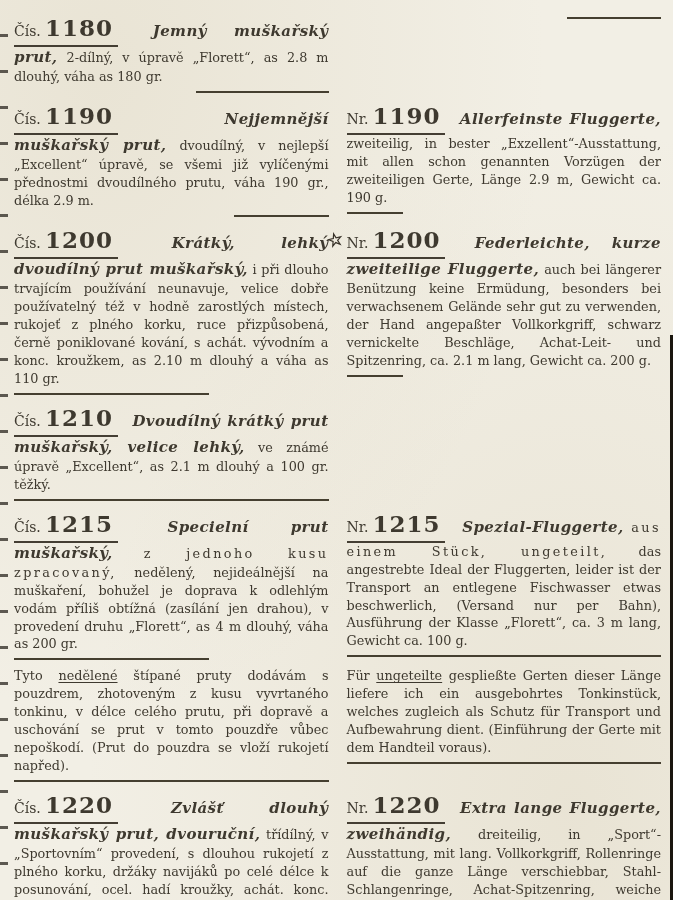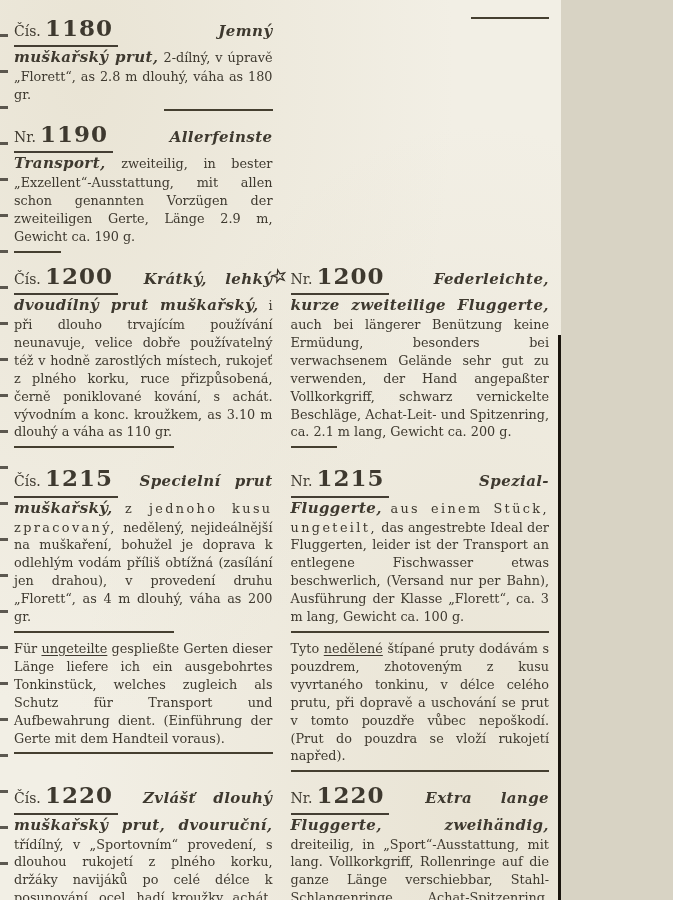--- a/index.html
+++ b/index.html
@@ -1,17 +1,17 @@
 <!DOCTYPE html>
 <html><head>
 <meta charset="utf-8">
 <style>
   html,body{margin:0;padding:0;background:#d8d3c4;}
   .page{
-    position:relative; width:561px; height:900px; overflow:hidden; box-sizing:border-box;
+    position:relative; width:673px; height:900px; overflow:hidden; box-sizing:border-box;
     padding:12px 12px 6px 14px;
     background:
       radial-gradient(ellipse at 15% 8%, rgba(210,199,170,.28), transparent 55%),
       radial-gradient(ellipse at 85% 90%, rgba(205,193,162,.25), transparent 60%),
       #f2efe5;
     font-family:"DejaVu Serif","Liberation Serif",serif;
     color:#3e392f;
   }
   .ticks{position:absolute;left:0;top:34px;bottom:10px;width:8px;
     background:repeating-linear-gradient(180deg,#2b2720 0 3px,transparent 3px 36px);
@@ -51,49 +51,65 @@
         <div class="rule right w42"></div>
       </div>
       <div class="cell">
         <div class="rule right w30"></div>
       </div>
     </div>
 
     <div class="row">
       <div class="cell">
         <p class="entry">
+          <span class="numwrap"><span class="lbl">Čís.</span> <span class="num">1190</span></span>
+          <span class="title">Nejjemnější muškařský prut,</span>
+          <span>dvoudílný, v nejlepší „Excellent“ úpravě, se všemi již vylíčenými přednostmi dvoudílného prutu, váha 190 gr., délka 2.9 m.</span>
+        </p>
+        <div class="rule right w30"></div>
+      </div>
+      <div class="cell">
+        <p class="entry">
           <span class="numwrap"><span class="lbl">Nr.</span> <span class="num">1190</span></span>
-          <span class="title">Allerfeinste Transport,</span>
+          <span class="title">Allerfeinste Fluggerte,</span>
           <span>zweiteilig, in bester „Exzellent“-Ausstattung, mit allen schon genannten Vorzügen der zweiteiligen Gerte, Länge 2.9 m, Gewicht ca. 190 g.</span>
         </p>
         <div class="rule w18"></div>
       </div>
     </div>
 
     <div class="row">
       <div class="cell">
         <p class="entry">
           <span class="numwrap"><span class="lbl">Čís.</span> <span class="num">1200</span></span>
           <span class="title">Krátký, lehký dvoudílný prut muškařský,</span>
-          <span>i při dlouho trvajícím používání neunavuje, velice dobře používatelný též v hodně zarostlých místech, rukojeť z plného korku, ruce přizpůsobená, černě poniklované kování, s achát. vývodním a konc. kroužkem, as 3.10 m dlouhý a váha as 110 gr.</span>
+          <span>i při dlouho trvajícím používání neunavuje, velice dobře používatelný též v hodně zarostlých místech, rukojeť z plného korku, ruce přizpůsobená, černě poniklované kování, s achát. vývodním a konc. kroužkem, as 2.10 m dlouhý a váha as 110 gr.</span>
         </p>
         <div class="rule w62"></div>
       </div>
       <div class="cell">
         <p class="entry">
           <span class="star">☆</span>
           <span class="numwrap"><span class="lbl">Nr.</span> <span class="num">1200</span></span>
           <span class="title">Federleichte, kurze zweiteilige Fluggerte,</span>
           <span>auch bei längerer Benützung keine Ermüdung, besonders bei verwachsenem Gelände sehr gut zu verwenden, der Hand angepaßter Vollkorkgriff, schwarz vernickelte Beschläge, Achat-Leit- und Spitzenring, ca. 2.1 m lang, Gewicht ca. 200 g.</span>
         </p>
         <div class="rule w18"></div>
       </div>
     </div>
 
     <div class="row">
+      <div class="cell">
+        <p class="entry">
+          <span class="numwrap"><span class="lbl">Čís.</span> <span class="num">1210</span></span>
+          <span class="title">Dvoudílný krátký prut muškařský, velice lehký,</span>
+          <span>ve známé úpravě „Excellent“, as 2.1 m dlouhý a 100 gr. těžký.</span>
+        </p>
+        <div class="rule full"></div>
+      </div>
     </div>
 
     <div class="row">
       <div class="cell">
         <p class="entry">
           <span class="numwrap"><span class="lbl">Čís.</span> <span class="num">1215</span></span>
           <span class="title">Specielní prut muškařský,</span>
           <span class="spaced">z jednoho kusu zpracovaný,</span>
           <span>nedělený, nejideálnější na muškaření, bohužel je doprava k odlehlým vodám příliš obtížná (zasílání jen drahou), v provedení druhu „Florett“, as 4 m dlouhý, váha as 200 gr.</span>
         </p>
@@ -106,27 +122,27 @@
           <span class="spaced">aus einem Stück, ungeteilt,</span>
           <span>das angestrebte Ideal der Fluggerten, leider ist der Transport an entlegene Fischwasser etwas beschwerlich, (Versand nur per Bahn), Ausführung der Klasse „Florett“, ca. 3 m lang, Gewicht ca. 100 g.</span>
         </p>
         <div class="rule full"></div>
       </div>
     </div>
 
     <div class="row">
       <div class="cell">
         <p class="entry">
-          <span>Für </span><span class="u">ungeteilte</span><span> gespließte Gerten dieser Länge liefere ich ein ausgebohrtes Tonkinstück, welches zugleich als Schutz für Transport und Aufbewahrung dient. (Einführung der Gerte mit dem Handteil voraus).</span>
+          <span>Tyto </span><span class="u">nedělené</span><span> štípané pruty dodávám s pouzdrem, zhotoveným z kusu vyvrtaného tonkinu, v délce celého prutu, při dopravě a uschování se prut v tomto pouzdře vůbec nepoškodí. (Prut do pouzdra se vloží rukojetí napřed).</span>
         </p>
         <div class="rule full"></div>
       </div>
       <div class="cell">
         <p class="entry">
-          <span>Tyto </span><span class="u">nedělené</span><span> štípané pruty dodávám s pouzdrem, zhotoveným z kusu vyvrtaného tonkinu, v délce celého prutu, při dopravě a uschování se prut v tomto pouzdře vůbec nepoškodí. (Prut do pouzdra se vloží rukojetí napřed).</span>
+          <span>Für </span><span class="u">ungeteilte</span><span> gespließte Gerten dieser Länge liefere ich ein ausgebohrtes Tonkinstück, welches zugleich als Schutz für Transport und Aufbewahrung dient. (Einführung der Gerte mit dem Handteil voraus).</span>
         </p>
         <div class="rule full"></div>
       </div>
     </div>
 
     <div class="row">
       <div class="cell">
         <p class="entry">
           <span class="numwrap"><span class="lbl">Čís.</span> <span class="num">1220</span></span>
           <span class="title">Zvlášť dlouhý muškařský prut, dvouruční,</span>

